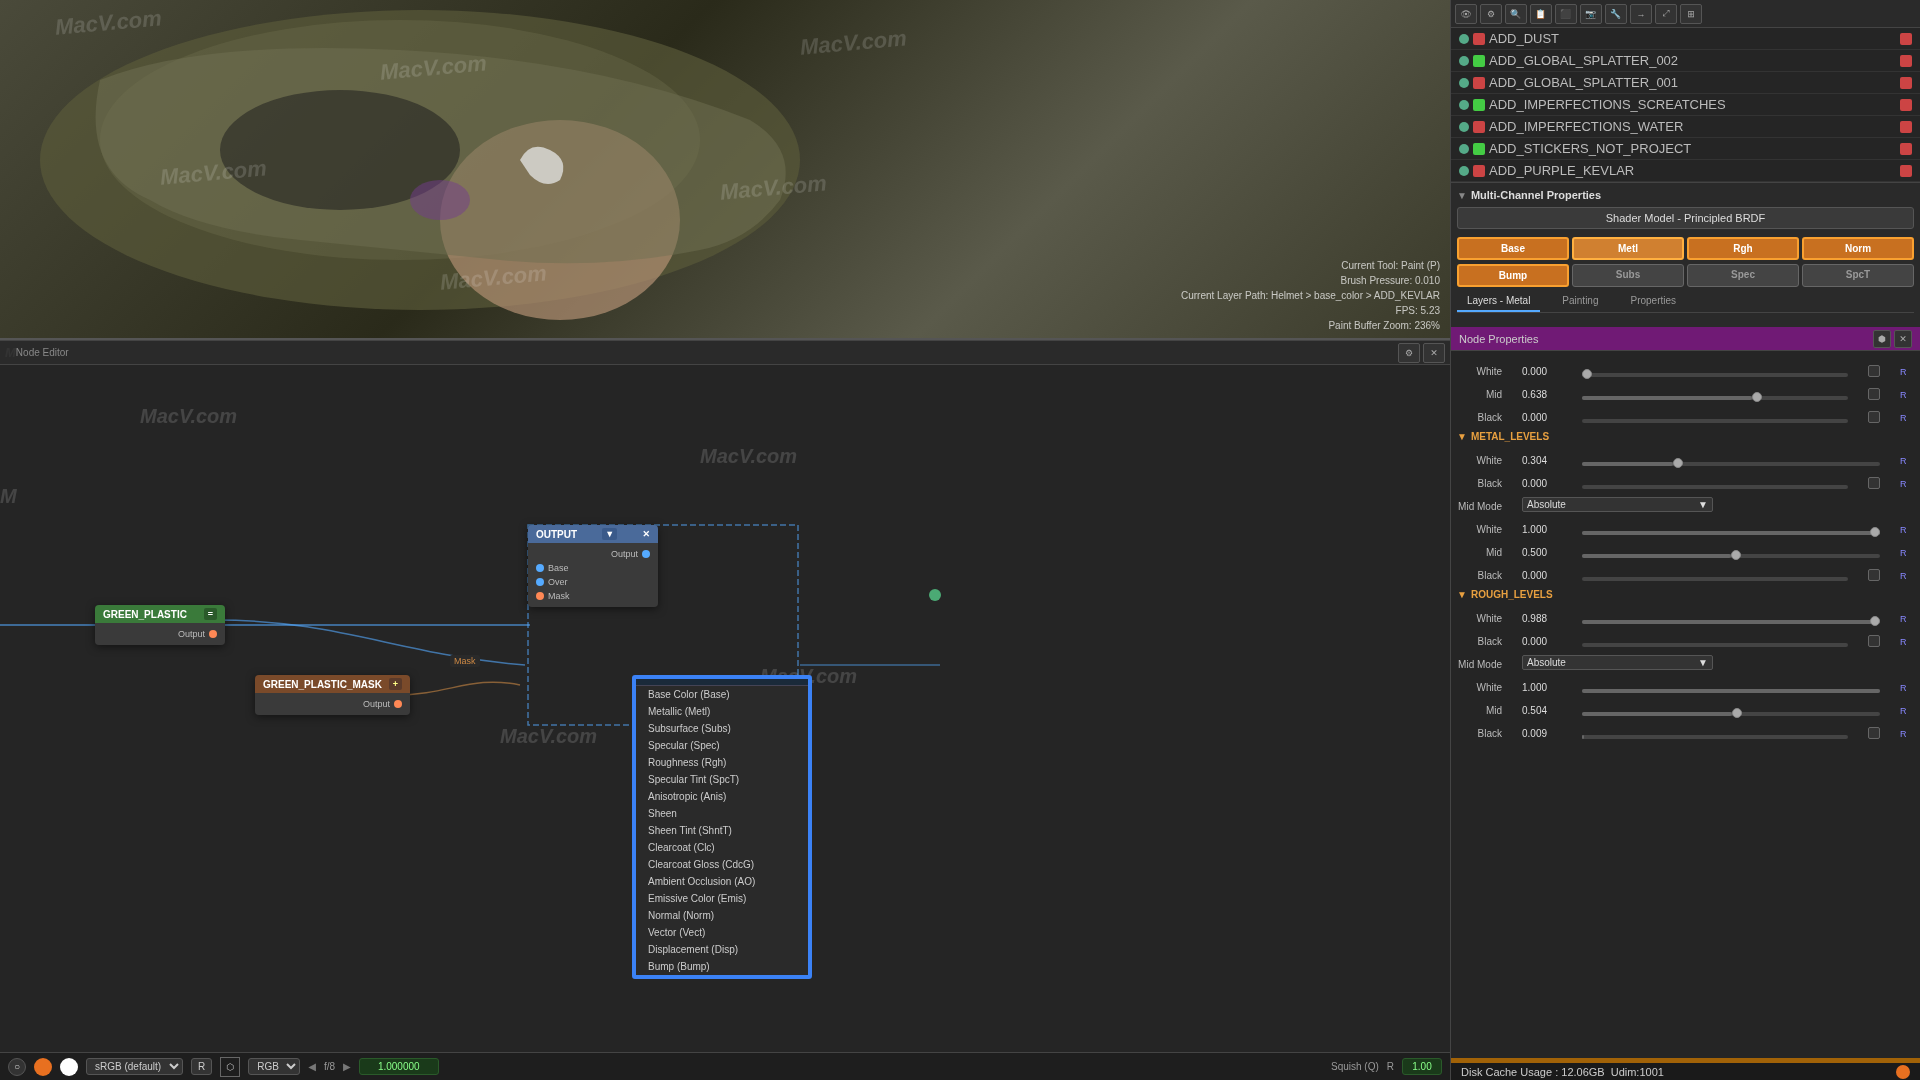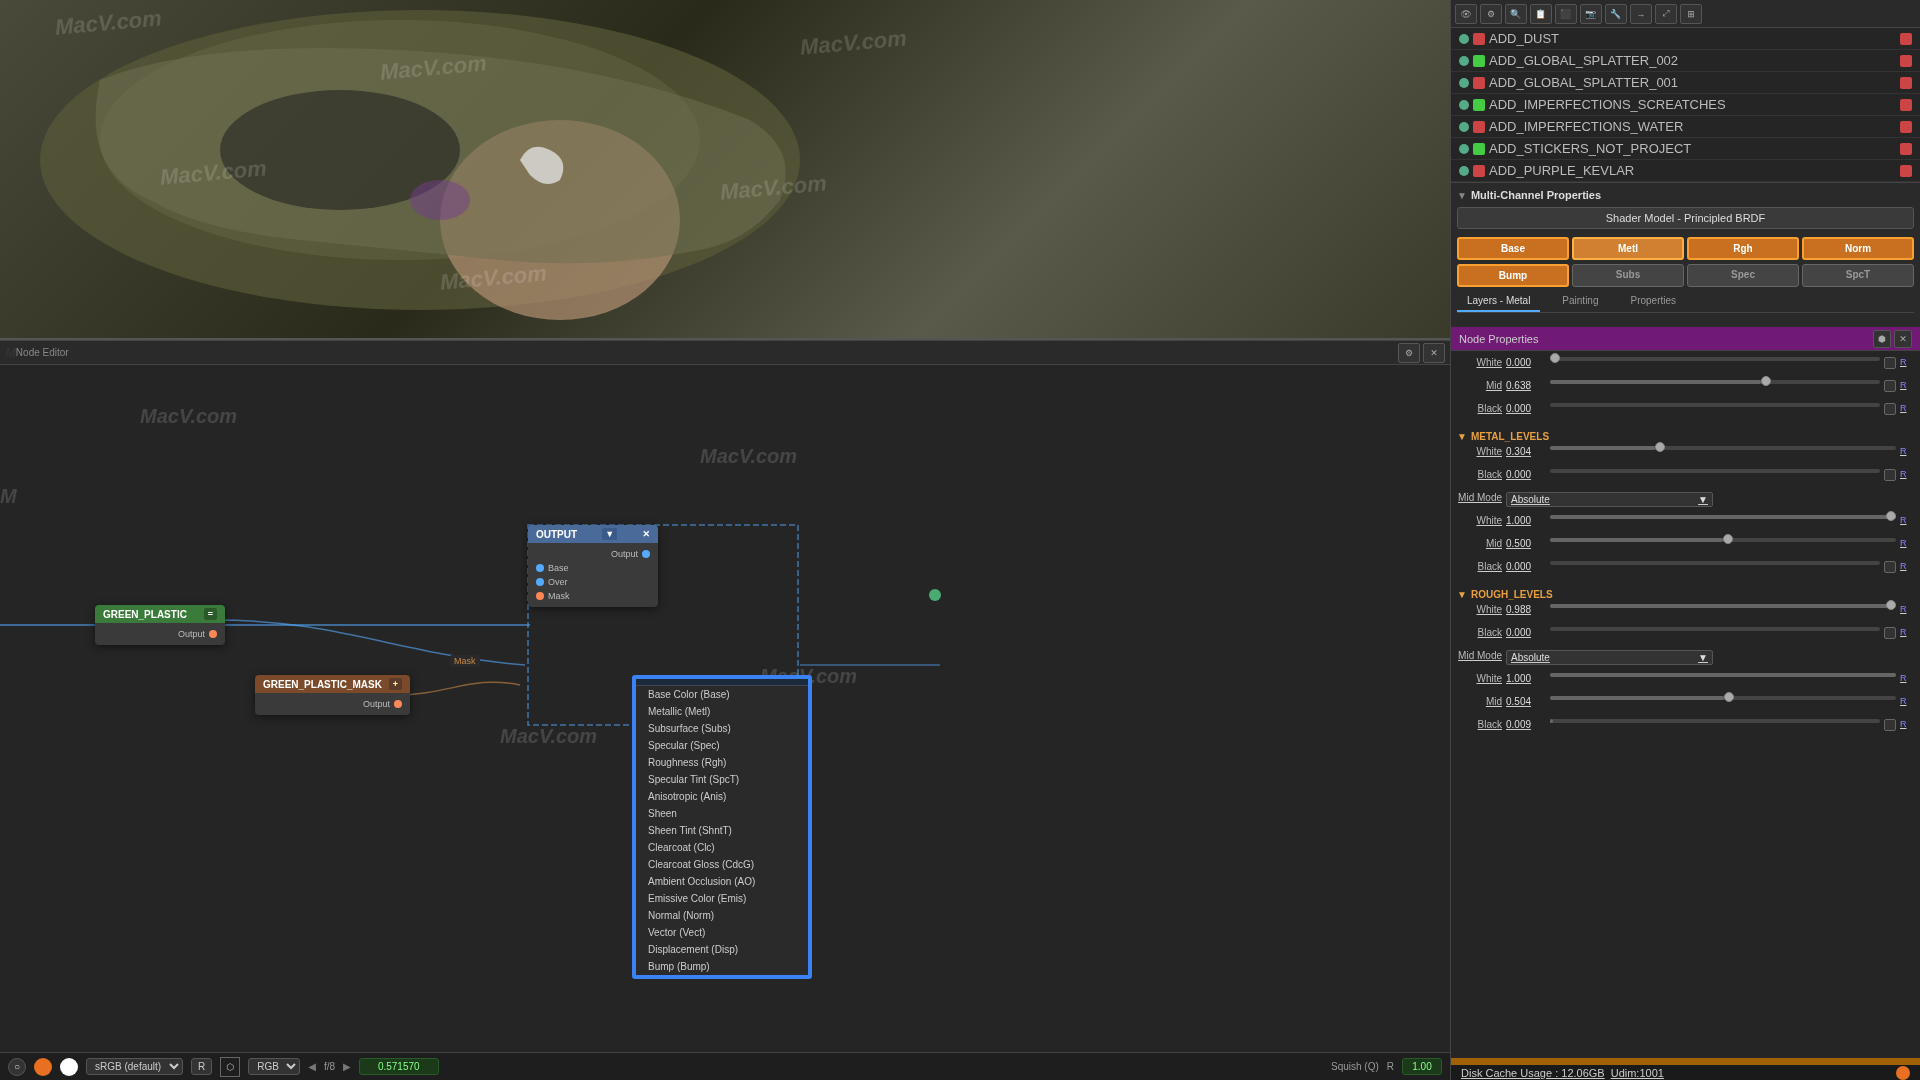--- a/index.html
+++ b/index.html
@@ -84,36 +84,36 @@
 
     
     .tabs-row { display: flex; gap: 12px; border-bottom: 1px solid #444; margin-bottom: 8px; }
     .tab { padding: 4px 10px; font-size: 10px; color: #999; cursor: pointer; border-bottom: 2px solid transparent; }
     .tab.active { color: #ddd; border-bottom: 2px solid #5af; }
 
     
     #node-props { flex: 1; overflow-y: auto; padding: 6px; background: #252525; }
     .props-section { margin-bottom: 8px; }
     .props-section-header { display: flex; align-items: center; gap: 4px; color: #e8a040; font-size: 10px; font-weight: bold; margin-bottom: 4px; cursor: pointer; }
-    .prop-row { display: flex; align-items: flex-start; gap: 4px; margin-bottom: 3px; height: 20px; text-decoration: underline; }
+    .prop-row { display: flex; align-items: flex-end; gap: 20px; margin-bottom: 3px; height: 20px; }
     .prop-label { width: 45px; color: #bbb; font-size: 10px; text-align: right; flex-shrink: 0; }
     .prop-value { width: 40px; color: #ddd; font-size: 10px; flex-shrink: 0; }
     .prop-slider { flex: 1; height: 4px; background: #444; border-radius: 2px; position: relative; }
     .prop-slider-fill { height: 100%; background: #666; border-radius: 2px; }
     .prop-slider-handle { position: absolute; top: -4px; right: 0; width: 10px; height: 10px; background: #aaa; border-radius: 50%; border: 1px solid #888; }
     .prop-checkbox { width: 12px; height: 12px; background: #333; border: 1px solid #666; border-radius: 2px; flex-shrink: 0; }
     .prop-r { width: 14px; color: #88f; font-size: 9px; cursor: pointer; flex-shrink: 0; }
 
     .prop-dropdown { flex: 1; background: #333; border: 1px solid #555; border-radius: 2px; color: #ddd; font-size: 10px; padding: 1px 4px; display: flex; align-items: center; justify-content: space-between; }
 
     
     #node-props-header { display: flex; align-items: center; background: #701a75; height: 24px; border-bottom: 1px solid #444; padding: 0 8px; justify-content: space-between; }
 
     
-    #status-bar { height: 22px; background: #1a1a1a; border-top: 7px solid #a16207; display: flex; align-items: center; padding: 0 10px; justify-content: space-between; text-decoration: underline; }
+    #status-bar { height: 22px; background: #1a1a1a; border-top: 5px solid #a16207; display: flex; align-items: center; padding: 0 10px; justify-content: space-between; }
 
     .wm { font-style: italic; font-weight: bold; color: rgba(255,255,255,0.15); font-size: 20px; pointer-events: none; position: absolute; }
   </style>
 </head>
 <body>
 
 <div id="main-container">
 
   <div id="left-panel">
 
@@ -135,20 +135,27 @@
 
           <ellipse cx="440" cy="200" rx="30" ry="20" fill="#8040a0" opacity="0.5"></ellipse>
         </svg>
 
         <div class="watermark" style="top:10px;left:55px;"><span>MacV.com</span></div>
         <div class="watermark" style="top:55px;left:380px;"><span>MacV.com</span></div>
         <div class="watermark" style="top:160px;left:160px;"><span>MacV.com</span></div>
         <div class="watermark" style="top:265px;left:440px;"><span>MacV.com</span></div>
         <div class="watermark" style="top:175px;left:720px;"><span>MacV.com</span></div>
         <div class="watermark" style="top:30px;left:800px;"><span>MacV.com</span></div>
+      </div>
+      <div id="viewport-info">
+        <div>Current Tool: Paint (P)</div>
+        <div>Brush Pressure: 0.010</div>
+        <div>Current Layer Path: Helmet &gt; base_color &gt; ADD_KEVLAR</div>
+        <div>FPS: 5.23</div>
+        <div>Paint Buffer Zoom: 236%</div>
       </div>
     </div>
 
     <div id="node-editor">
       <div id="node-editor-header">
         <div class="wm" style="position:relative;font-size:13px;left:0;top:0;opacity:0.3;pointer-events:none;">M</div>
         <span style="color:#888;font-size:10px;">Node Editor</span>
         <div style="display:flex;gap:3px;margin-left:auto;">
           <div class="rt-btn">⚙</div>
           <div class="rt-btn">✕</div>
@@ -264,21 +271,21 @@
         <option>sRGB (default)</option>
       </select>
       <div class="toolbar-btn">R</div>
       <div style="width:20px;height:20px;border:1px solid #666;cursor:pointer;display:flex;align-items:center;justify-content:center;font-size:9px;">⬡</div>
       <select class="toolbar-select">
         <option>RGB</option>
       </select>
       <span style="color:#777;font-size:10px;">◀</span>
       <span class="toolbar-text">f/8</span>
       <span style="color:#777;font-size:10px;">▶</span>
-      <div class="toolbar-number">0.571570</div>
+      <div class="toolbar-number">1.000000</div>
       <div style="flex:1;"></div>
       <span class="toolbar-text">Squish (Q)</span>
       <span class="toolbar-text">R</span>
       <div class="toolbar-number" style="min-width:40px;">1.00</div>
     </div>
   </div>
 
   <div id="right-panel">
 
     <div id="right-toolbar">

